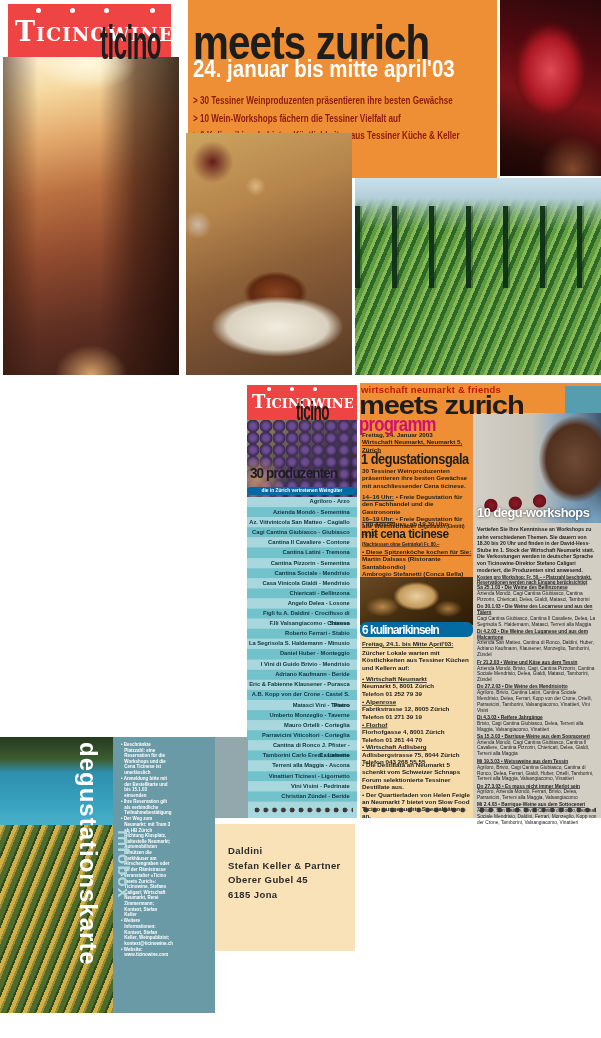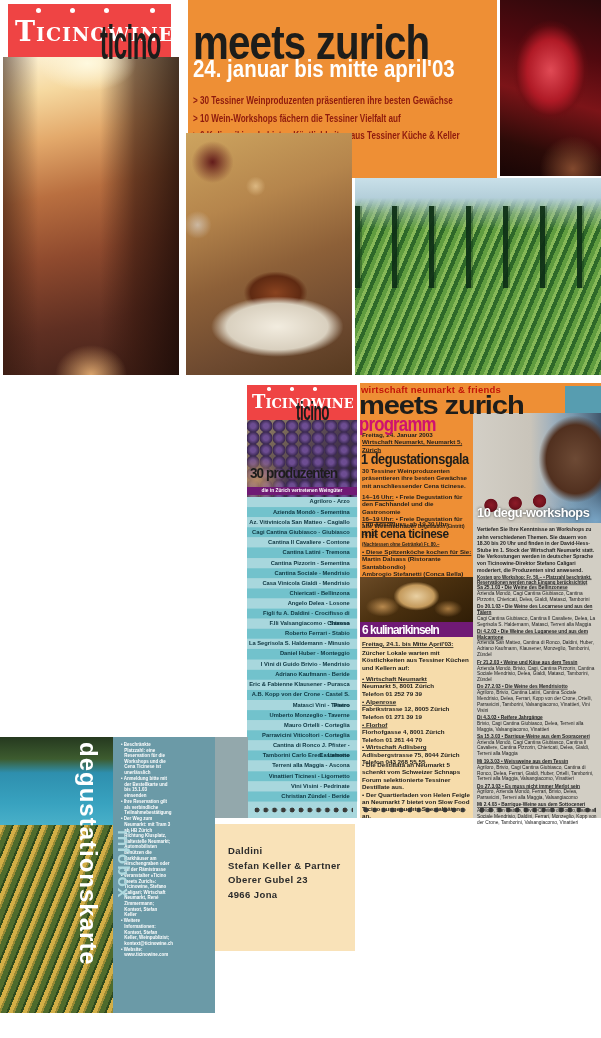--- a/index.html
+++ b/index.html
@@ -5,21 +5,21 @@
   html,body{margin:0;padding:0;background:#fff;}
   .canvas{position:relative;width:601px;height:1038px;background:#fff;overflow:hidden;
           font-family:"Liberation Sans",sans-serif;}
   .abs{position:absolute;}
   .hl{font-weight:bold;color:#1d1d1b;letter-spacing:-1px;line-height:1;white-space:nowrap;transform-origin:0 0;display:block;}
   .u{text-decoration:underline;}
   .b{font-weight:bold;}
   .logobox{background:#ef4444;}
   .logotext{font-family:"DejaVu Serif",serif;font-variant:small-caps;color:#fff;font-weight:bold;line-height:1;white-space:nowrap;}
   .logodot{position:absolute;background:#fff;border-radius:50%;}
-  .bar{background:#701a75;color:#fff;}
+  .bar{background:#0369a1;color:#fff;border-radius:6px;}
   .dots{background-image:radial-gradient(circle at 4px 4px,#3a3a38 2.2px,rgba(0,0,0,0) 2.7px);
         background-size:8.8px 8px;background-repeat:repeat-x;height:8px;}
   
   .sc{transform-origin:0 0;position:relative;}
   .sc56{font-size:8px;transform:scale(.56);width:178.5%;}
   .sc60{font-size:8px;transform:scale(.60);width:166.6%;}
   .sc64{font-size:8px;transform:scale(.64);width:156.2%;}
   .sc72{font-size:8px;transform:scale(.72);width:138.8%;}
   .sc78{font-size:8px;transform:scale(.78);width:128.2%;}
   .pre{white-space:pre-line;}
@@ -328,16 +328,16 @@
           <li class="even">Veranstalter «Ticino meets Zurich»: Ticinowine, Stefano Caligari; Wirtschaft Neumarkt, René Zimmermann; Kontext, Stefan Keller</li>
           <li class="odd">Weitere Informationen: Kontext, Stefan Keller, Weinpublizist; kontext@ticinowine.ch</li>
           <li class="even">Website: www.ticinowine.com</li>
         </ul>
       <span class="abs vert" style="left:2px;top:93px;font-size:17px;font-weight:bold;color:#aed9df;letter-spacing:1px;">infobox</span>
     </div>
 
     <div class="abs" style="left:215px;top:737px;width:33px;height:81px;background:#93a8ac;"></div>
 
     <div class="abs" style="left:215px;top:824px;width:140px;height:127px;background:#f9e2b8;">
-      <div class="pre" style="position:absolute;left:13px;top:20px;font-size:9.5px;font-weight:bold;color:#2b2b2b;line-height:14.6px;letter-spacing:.4px;"><div class="even">Daldini</div><div class="odd">Stefan Keller &amp; Partner</div><div class="even">Oberer Gubel 23</div><div class="odd">4966 Jona</div></div>
+      <div class="pre" style="position:absolute;left:13px;top:20px;font-size:9.5px;font-weight:bold;color:#2b2b2b;line-height:14.6px;letter-spacing:.4px;"><div class="even">Daldini</div><div class="odd">Stefan Keller &amp; Partner</div><div class="even">Oberer Gubel 45</div><div class="odd">6185 Jona</div></div>
     </div>
   </section>
 </div>
 
 </body></html>

